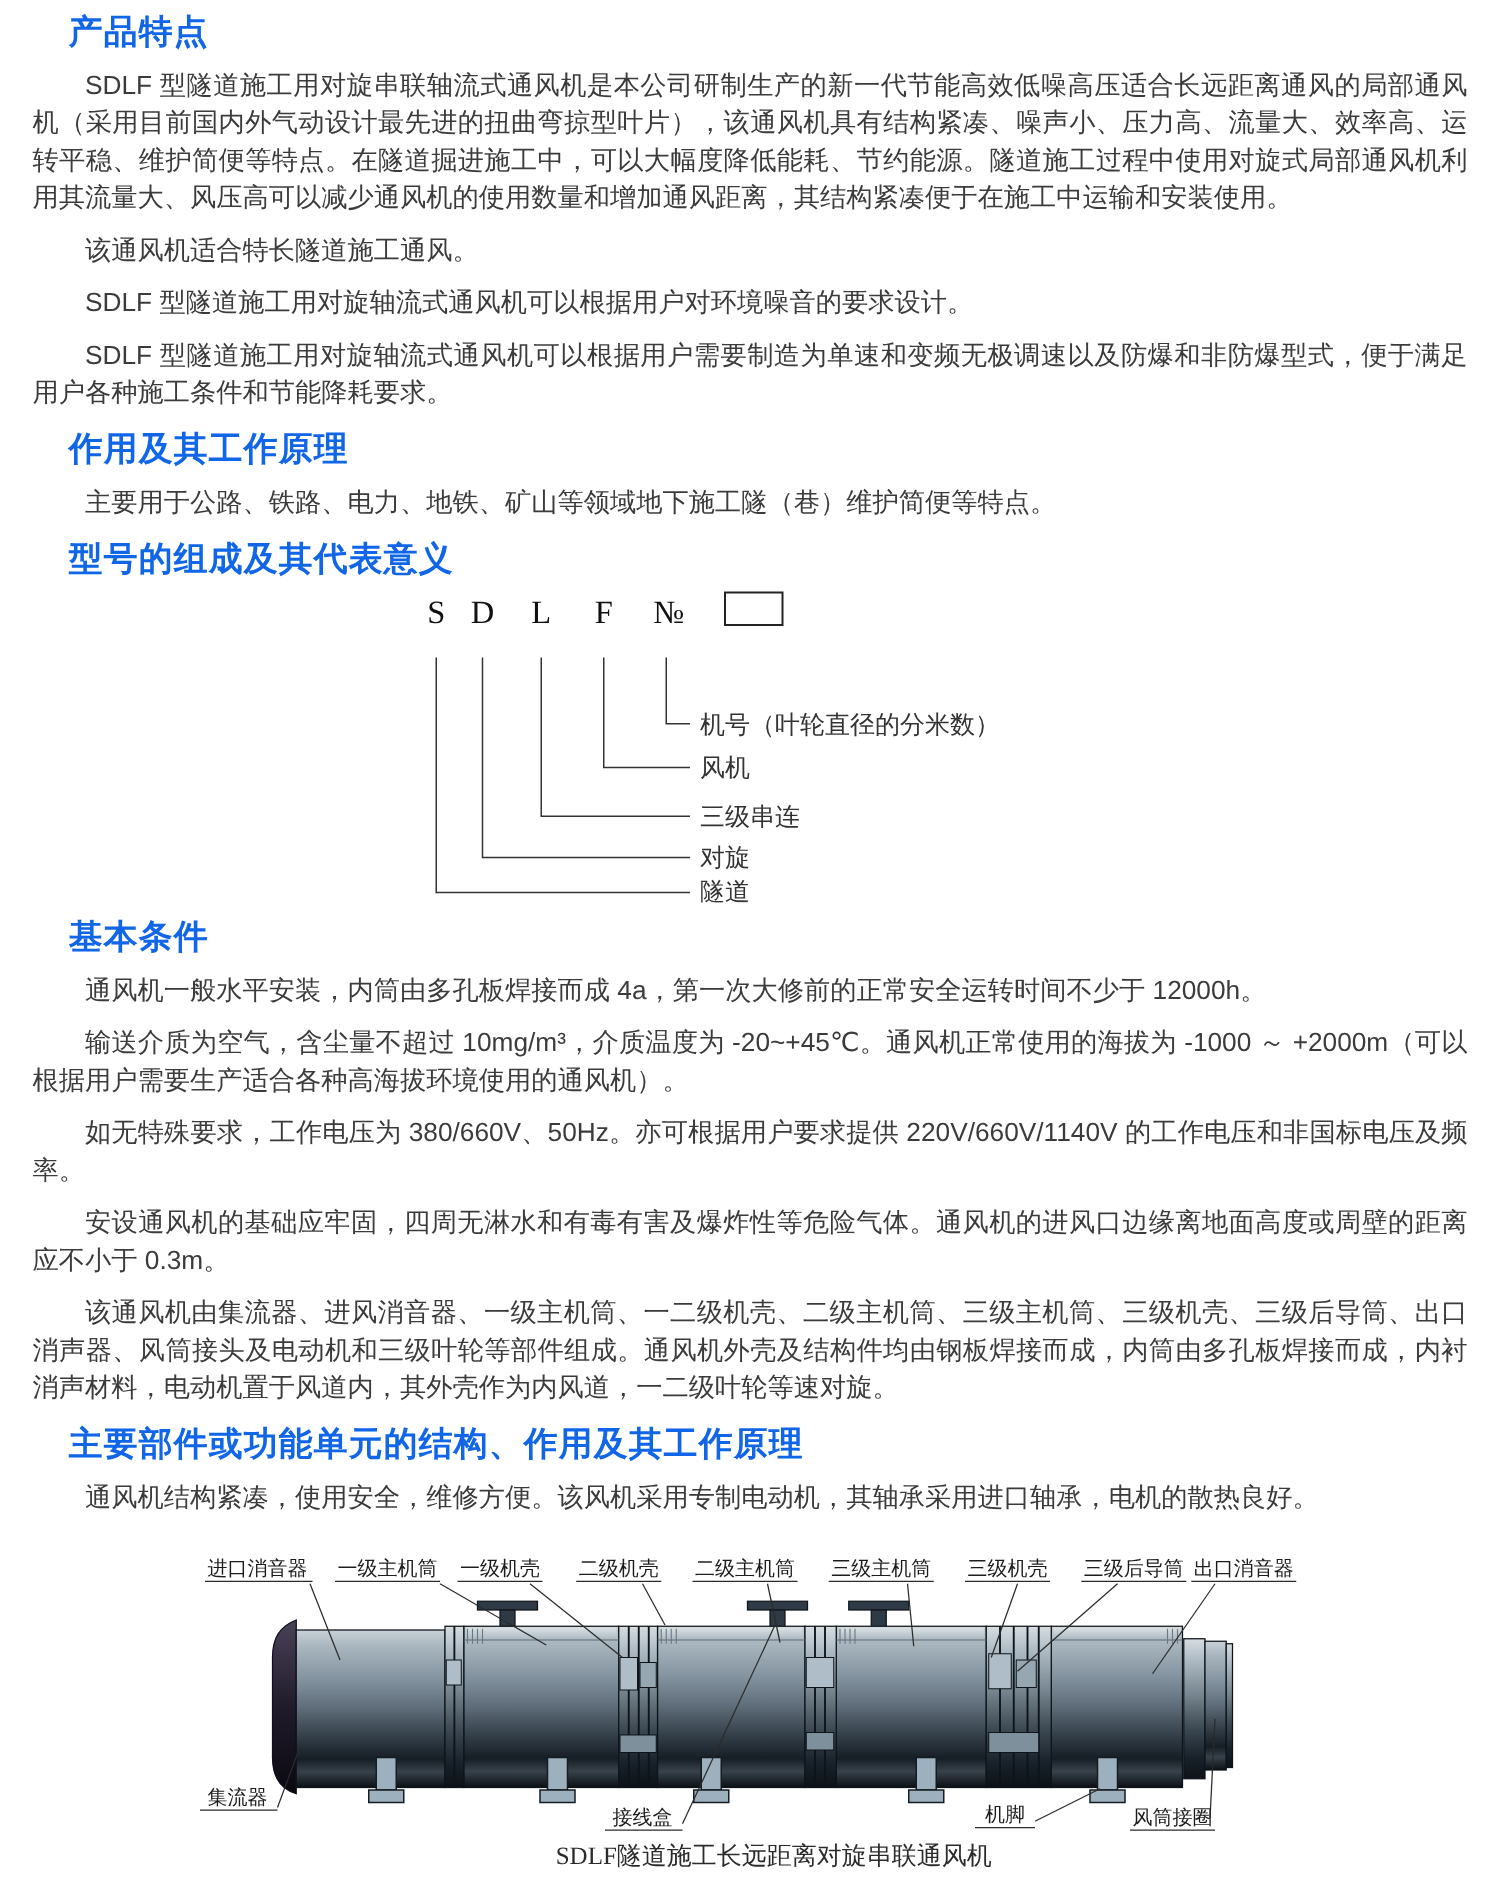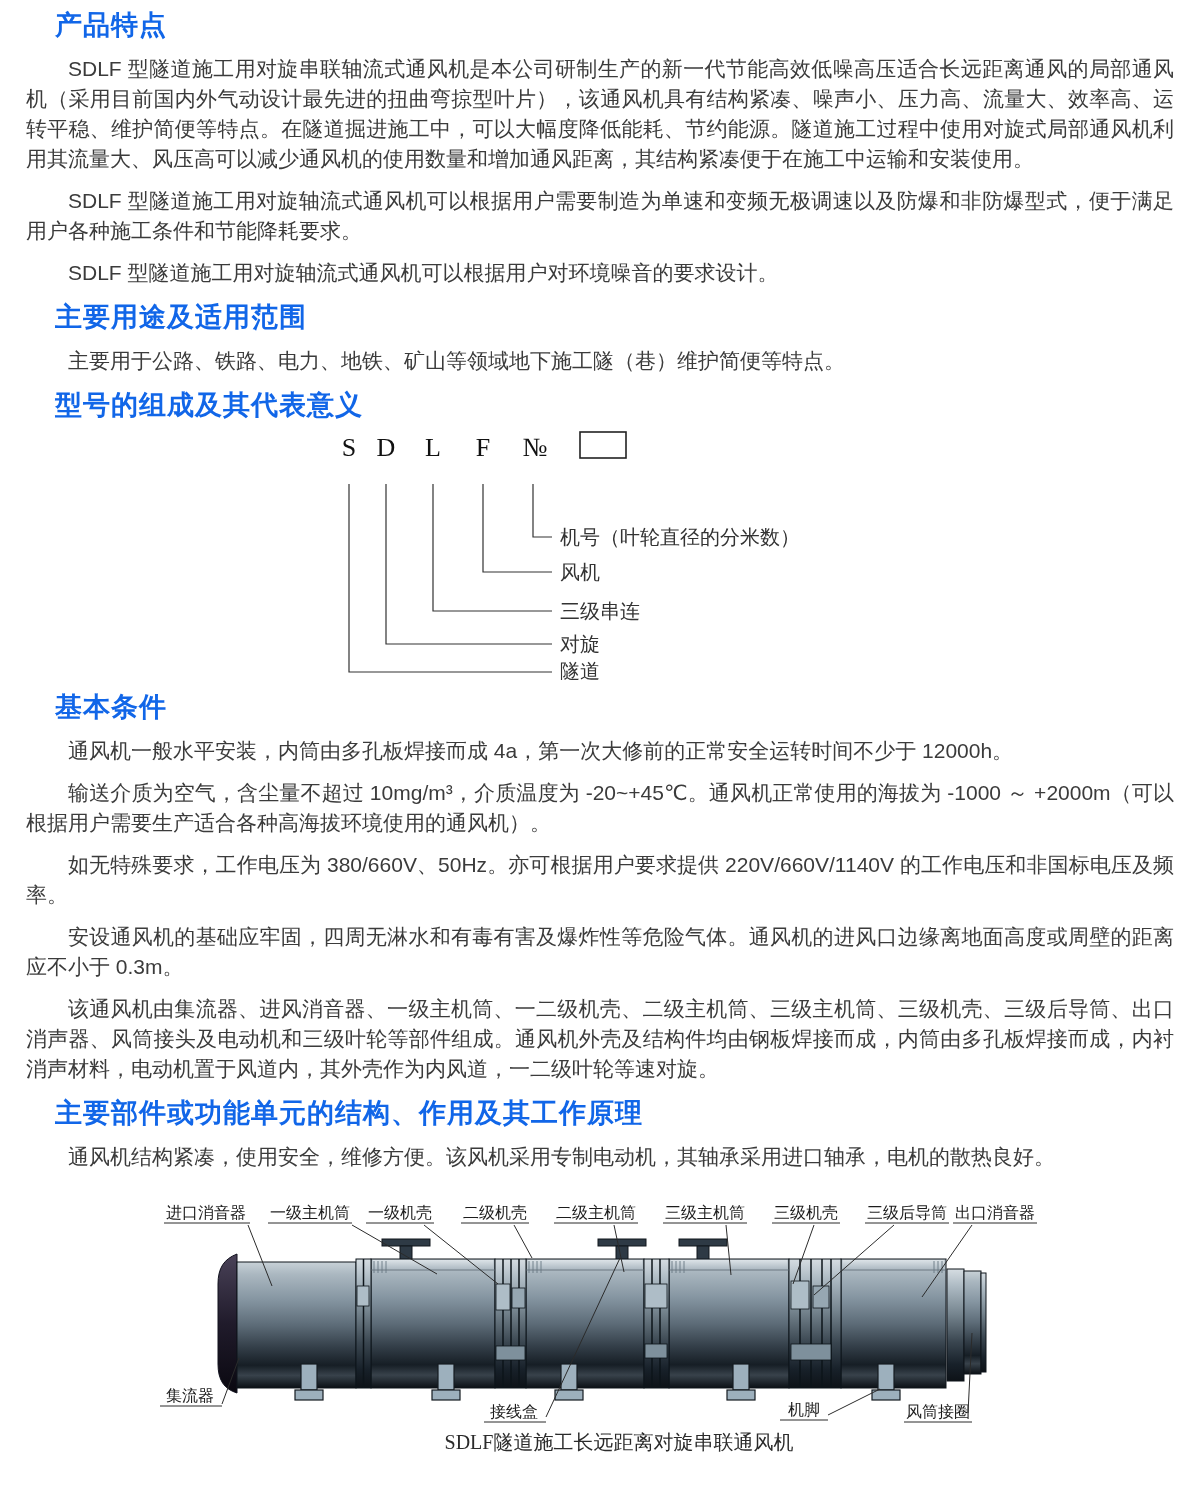--- a/index.html
+++ b/index.html
@@ -28,24 +28,25 @@
   .leader{stroke:#2b2b2b;stroke-width:1;fill:none;}
   .caption{font-family:"Liberation Serif","DejaVu Serif",serif;font-size:20px;fill:#2b2b2b;}
 </style>
 </head>
 <body>
 
 <div class="page">
 
   <h2 class="sec first">产品特点</h2>
   <p class="body">SDLF 型隧道施工用对旋串联轴流式通风机是本公司研制生产的新一代节能高效低噪高压适合长远距离通风的局部通风机（采用目前国内外气动设计最先进的扭曲弯掠型叶片），该通风机具有结构紧凑、噪声小、压力高、流量大、效率高、运转平稳、维护简便等特点。在隧道掘进施工中，可以大幅度降低能耗、节约能源。隧道施工过程中使用对旋式局部通风机利用其流量大、风压高可以减少通风机的使用数量和增加通风距离，其结构紧凑便于在施工中运输和安装使用。</p>
+  <p class="body">该通风机适合特长隧道施工通风。</p>
+  <p class="body">SDLF 型隧道施工用对旋轴流式通风机可以根据用户对环境噪音的要求设计。</p>
   <p class="body">SDLF 型隧道施工用对旋轴流式通风机可以根据用户需要制造为单速和变频无极调速以及防爆和非防爆型式，便于满足用户各种施工条件和节能降耗要求。</p>
-  <p class="body">SDLF 型隧道施工用对旋轴流式通风机可以根据用户对环境噪音的要求设计。</p>
-
-  <h2 class="sec">主要用途及适用范围</h2>
+
+  <h2 class="sec">作用及其工作原理</h2>
   <p class="body">主要用于公路、铁路、电力、地铁、矿山等领域地下施工隧（巷）维护简便等特点。</p>
 
   <h2 class="sec">型号的组成及其代表意义</h2>
 
   <svg id="model-figure" class="figure" width="1170" height="252" viewBox="0 0 1170 252">
     <text class="modelletter" x="335" y="28" text-anchor="middle">S</text>
     <text class="modelletter" x="372" y="28" text-anchor="middle">D</text>
     <text class="modelletter" x="419" y="28" text-anchor="middle">L</text>
     <text class="modelletter" x="469" y="28" text-anchor="middle">F</text>
     <text class="modelletter" x="521" y="28" text-anchor="middle">№</text>

